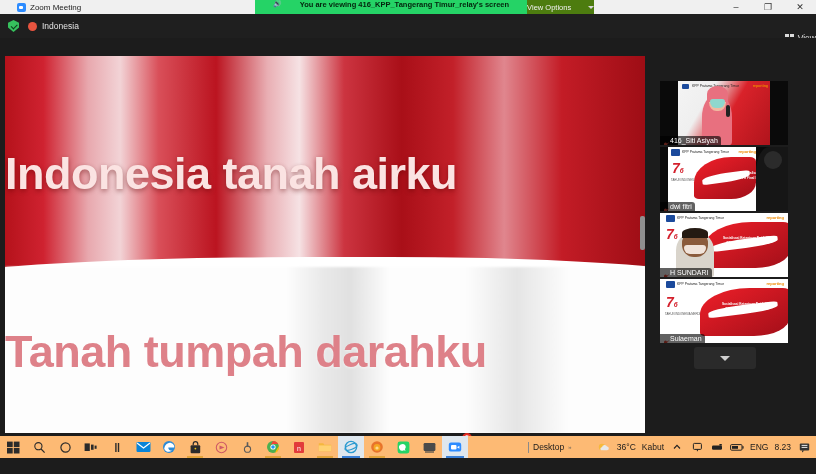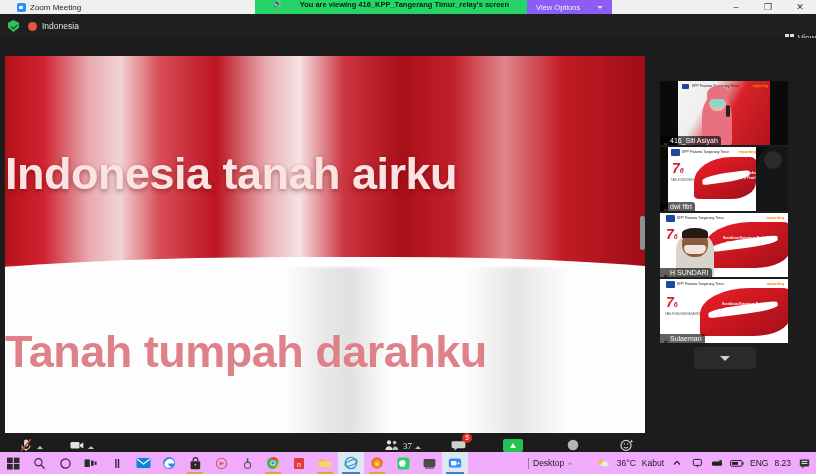--- a/index.html
+++ b/index.html
@@ -28,22 +28,22 @@
   .tb-title{ font-size:8px; color:#1c1c1c; white-space:nowrap; }
 
   .tb-center{ position:absolute; left:255px; top:0; height:14px; display:flex; align-items:stretch; }
   .viewing-pill{
     background:#25d366; display:flex; align-items:flex-start; gap:18px;
     padding:0 18px; height:14px;
   }
   .viewing-pill .spk{ font-size:7px; color:#08310f; line-height:1; }
   .viewing-txt{ font-size:7.5px; color:#04230c; white-space:nowrap; font-weight:600; }
   .view-options{
-    background:#8b5cf6; display:flex; align-items:center; gap:17px;
-    padding:0 9px; height:14px; cursor:pointer;
+    background:#4d7c0f; display:flex; align-items:center; gap:17px;
+    padding:0 0; height:14px; cursor:pointer;
   }
   .view-options-label{ font-size:7.5px; color:#f2f2f2; white-space:nowrap; }
   .caret{ width:0;height:0;border-left:3px solid transparent;border-right:3px solid transparent;border-top:3px solid #d8d8d8; }
 
   .tb-ctrls{ position:absolute; right:0; top:0; height:14px; display:flex; }
   .tb-btn{
     width:32px; height:14px; display:flex; align-items:center; justify-content:center;
     color:#333; font-size:9px; cursor:pointer; background:transparent;
   }
 
@@ -178,22 +178,22 @@
   }
   .pcount{ font-size:9px; color:#e2e2e2; margin-bottom:1px; }
   .share-btn{
     width:20px; height:13px; background:#25c151; border-radius:2px;
     display:flex; align-items:center; justify-content:center;
   }
   .share-arrow{ width:0;height:0;border-left:3.5px solid transparent;border-right:3.5px solid transparent;border-bottom:5px solid #fff; }
 
   
   .taskbar{
-    position:absolute; left:0; bottom:0; width:816px; height:22px;
-    background:#f0abfc; display:flex; align-items:center;
+    position:absolute; left:0; bottom:16px; width:816px; height:22px;
+    background:#fdba74; display:flex; align-items:center;
   }
   .tb-item{
     width:26px; height:22px; display:flex; align-items:center; justify-content:center;
     cursor:pointer; position:relative; flex:none;
   }
   .tb-item.running::after{
     content:""; position:absolute; left:5px; right:5px; bottom:0; height:2px;
     background:#e2a33a;
   }
   .tb-item.active{ background:#dfe7ee; }

